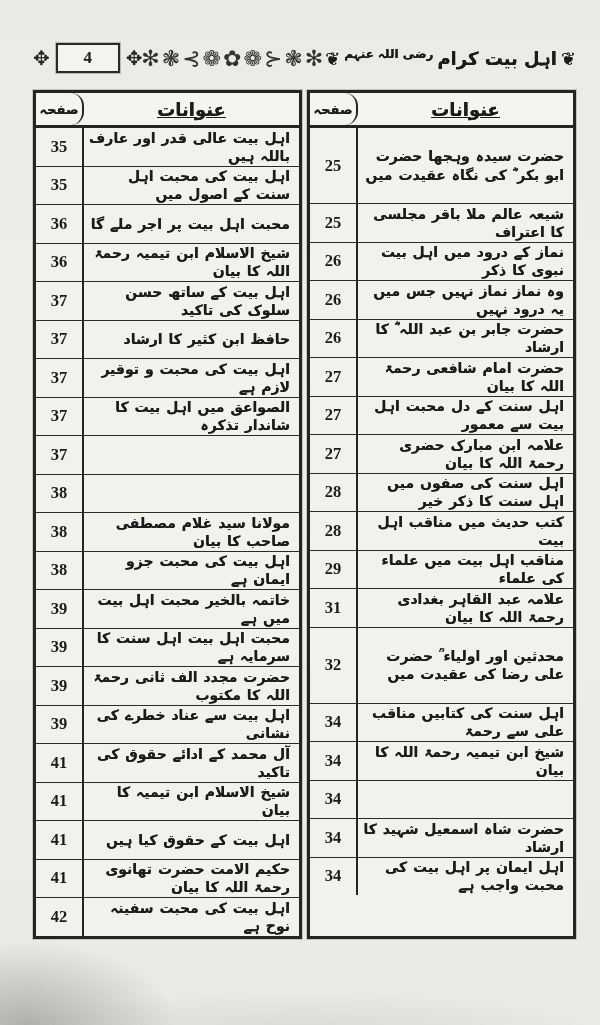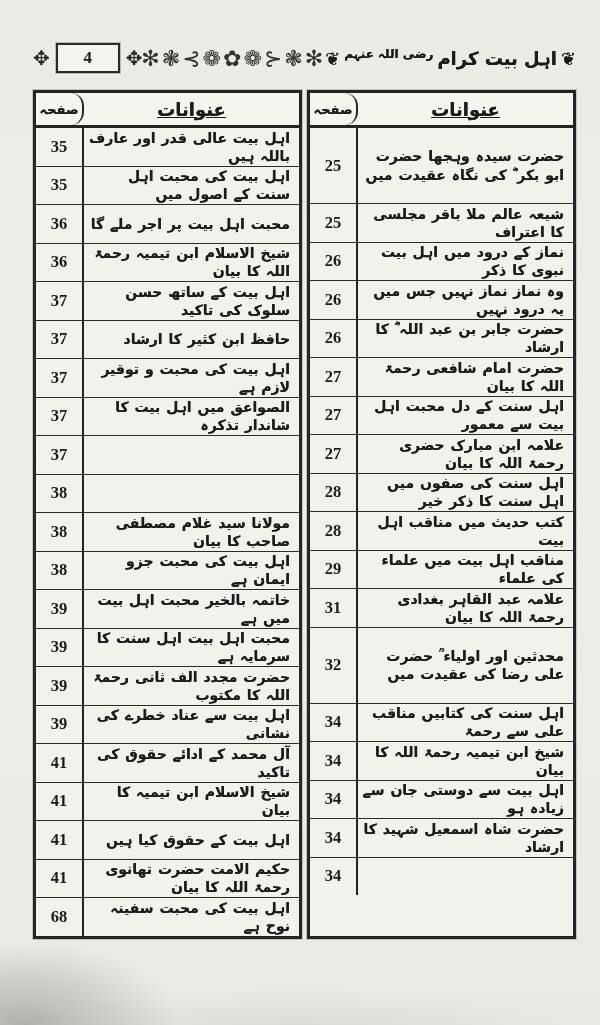--- a/index.html
+++ b/index.html
@@ -206,21 +206,21 @@
     <div class="pcell">41</div>
     <div class="tcell">اہل بیت کے حقوق کیا ہیں</div>
   </div>
 
   <div class="trow">
     <div class="pcell">41</div>
     <div class="tcell">حکیم الامت حضرت تھانوی رحمۃ اللہ کا بیان</div>
   </div>
 
   <div class="trow">
-    <div class="pcell">68</div>
+    <div class="pcell">42</div>
     <div class="tcell">اہل بیت کی محبت سفینہ نوح ہے</div>
   </div>
 </div>
   </div>
 
   <div class="toc-table">
     <div class="thead">
       <div class="ph">صفحہ</div>
       <div class="th">عنوانات</div>
     </div>
@@ -296,27 +296,27 @@
     <div class="tcell">اہل سنت کی کتابیں مناقب علی سے رحمۃ</div>
   </div>
 
   <div class="trow">
     <div class="pcell">34</div>
     <div class="tcell">شیخ ابن تیمیہ رحمۃ اللہ کا بیان</div>
   </div>
 
   <div class="trow">
     <div class="pcell">34</div>
-    <div class="tcell">اہل بیت سے دوستی جان سے زیادہ ہو</div>
   </div>
 
   <div class="trow">
     <div class="pcell">34</div>
     <div class="tcell">حضرت شاہ اسمعیل شہید کا ارشاد</div>
   </div>
 
   <div class="trow">
     <div class="pcell">34</div>
+    <div class="tcell">اہل ایمان پر اہل بیت کی محبت واجب ہے</div>
   </div>
 </div>
   </div>
 
 </div>
 
 </body></html>

